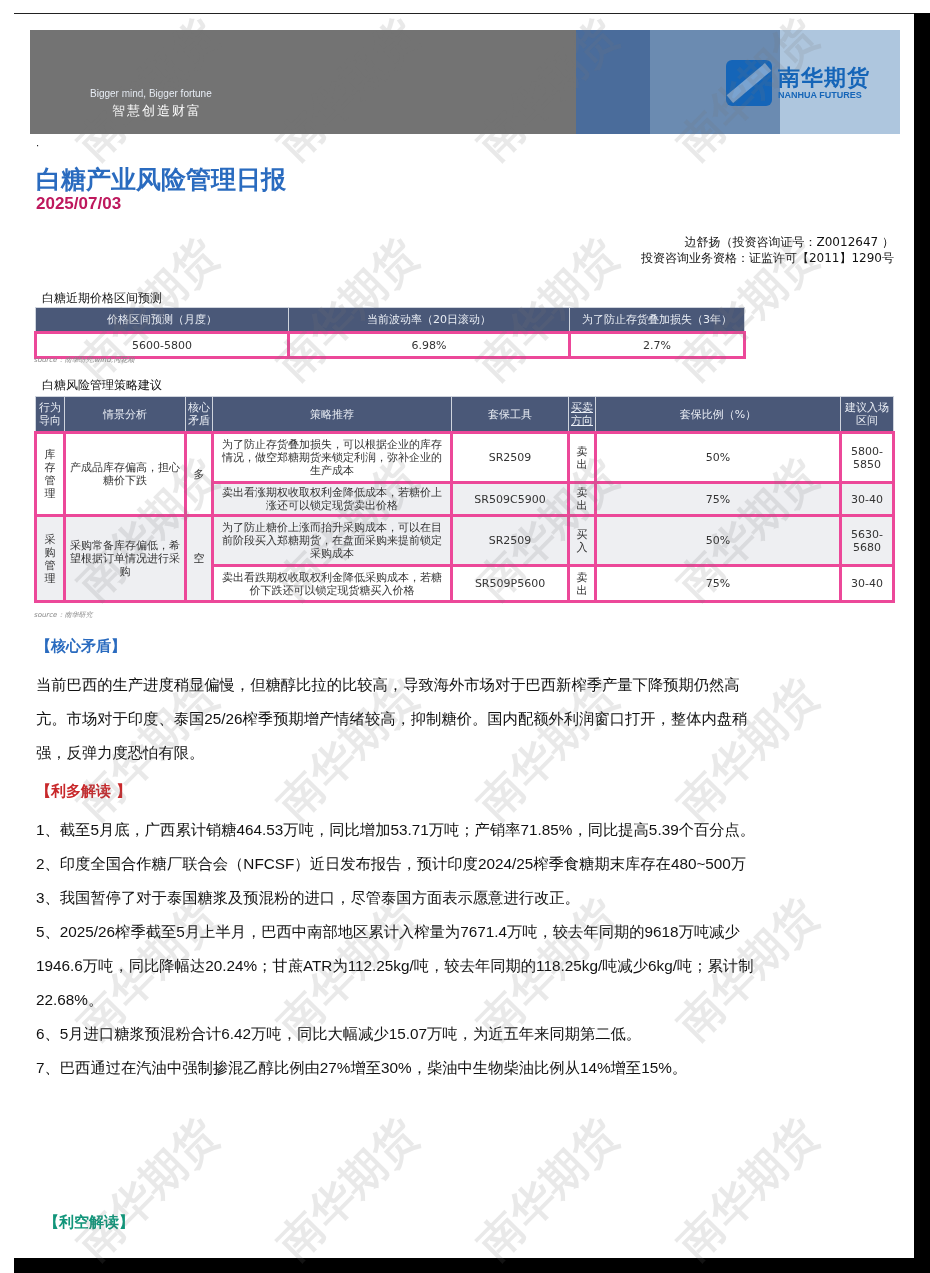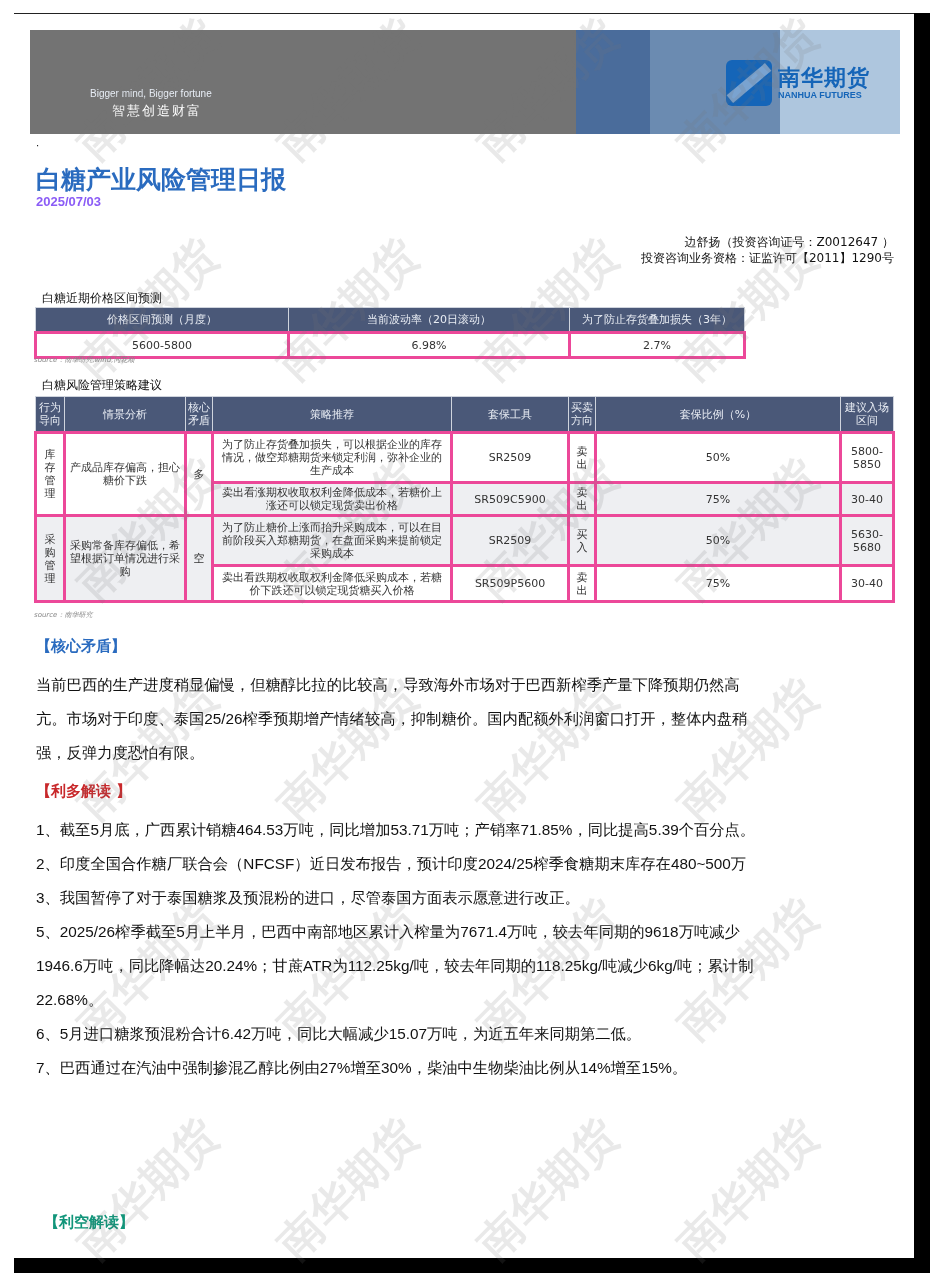--- a/index.html
+++ b/index.html
@@ -15,21 +15,21 @@
   .slogan-en { position:absolute; left:60px; top:58px; color:#e8eef6; font-family:"Liberation Sans", sans-serif; font-size:10px; }
   .slogan-cn { position:absolute; left:82px; top:72px; color:#ffffff; font-size:13px; letter-spacing:2px; }
   .logo { position:absolute; left:726px; top:60px; display:flex; align-items:center; }
   .logo-mark { width:46px; height:46px; background:#1565b8; border-radius:6px; position:relative; overflow:hidden; }
   .logo-mark .bar { position:absolute; width:50px; height:10px; background:#7aa3d0; left:-2px; top:18px; transform:rotate(-40deg); }
   .logo-text { margin-left:6px; }
   .logo-cn { color:#1565b8; font-size:22px; font-weight:bold; letter-spacing:1px; line-height:24px; }
   .logo-en { color:#1565b8; font-family:"Liberation Sans", sans-serif; font-size:9px; font-weight:bold; }
   .dot { position:absolute; left:36px; top:140px; font-size:10px; }
   .title { position:absolute; left:36px; top:163px; color:#2a6bbf; font-size:25px; font-weight:bold; }
-  .date { position:absolute; left:36px; top:194px; color:#8b5cf6; font-family:"Liberation Sans", sans-serif; font-size:13px; font-weight:bold; }
+  .date { position:absolute; left:36px; top:194px; color:#be185d; font-family:"Liberation Sans", sans-serif; font-size:17px; font-weight:bold; }
   .author { position:absolute; right:36px; top:234px; text-align:right; font-size:12px; line-height:16px; color:#111; }
   .sec-label { position:absolute; left:42px; font-size:12px; color:#111; }
   table { border-collapse:collapse; position:absolute; left:34px; font-size:11px; color:#333; }
   th { background:#4a5878; color:#e9edf4; font-weight:normal; border:1px solid #cfd4dd; padding:2px 2px; text-align:center; }
   td { border:3px solid #ec4899; padding:2px 3px; text-align:center; }
   .t1 { top:307px; width:712px; }
   .t1 th { height:19px; }
   .t1 td { height:18px; }
   .source { position:absolute; left:34px; font-size:7px; color:#888; font-style:italic; }
   .t2 { top:396px; width:861px; }
@@ -95,21 +95,21 @@
 
 <div class="sec-label" style="top:377px;">白糖风险管理策略建议</div>
 <table class="t2">
   <tbody>
       <tr>
     <th style="width:24px;">行为导向</th>
     <th style="width:116px;">情景分析</th>
     <th style="width:22px;">核心矛盾</th>
     <th style="width:234px;">策略推荐</th>
     <th style="width:112px;">套保工具</th>
-    <th style="width:22px;">买卖方向</th>
+    <th style="width:22px;text-decoration:underline;">买卖方向</th>
     <th style="width:240px;">套保比例（%）</th>
     <th>建议入场区间</th>
   </tr>
   <tr style="height:50px;">
     <td rowspan="2">库存管理</td>
     <td rowspan="2">产成品库存偏高，担心糖价下跌</td>
     <td rowspan="2">多</td>
     <td>为了防止存货叠加损失，可以根据企业的库存情况，做空郑糖期货来锁定利润，弥补企业的生产成本</td>
     <td>SR2509</td>
     <td>卖出</td>

